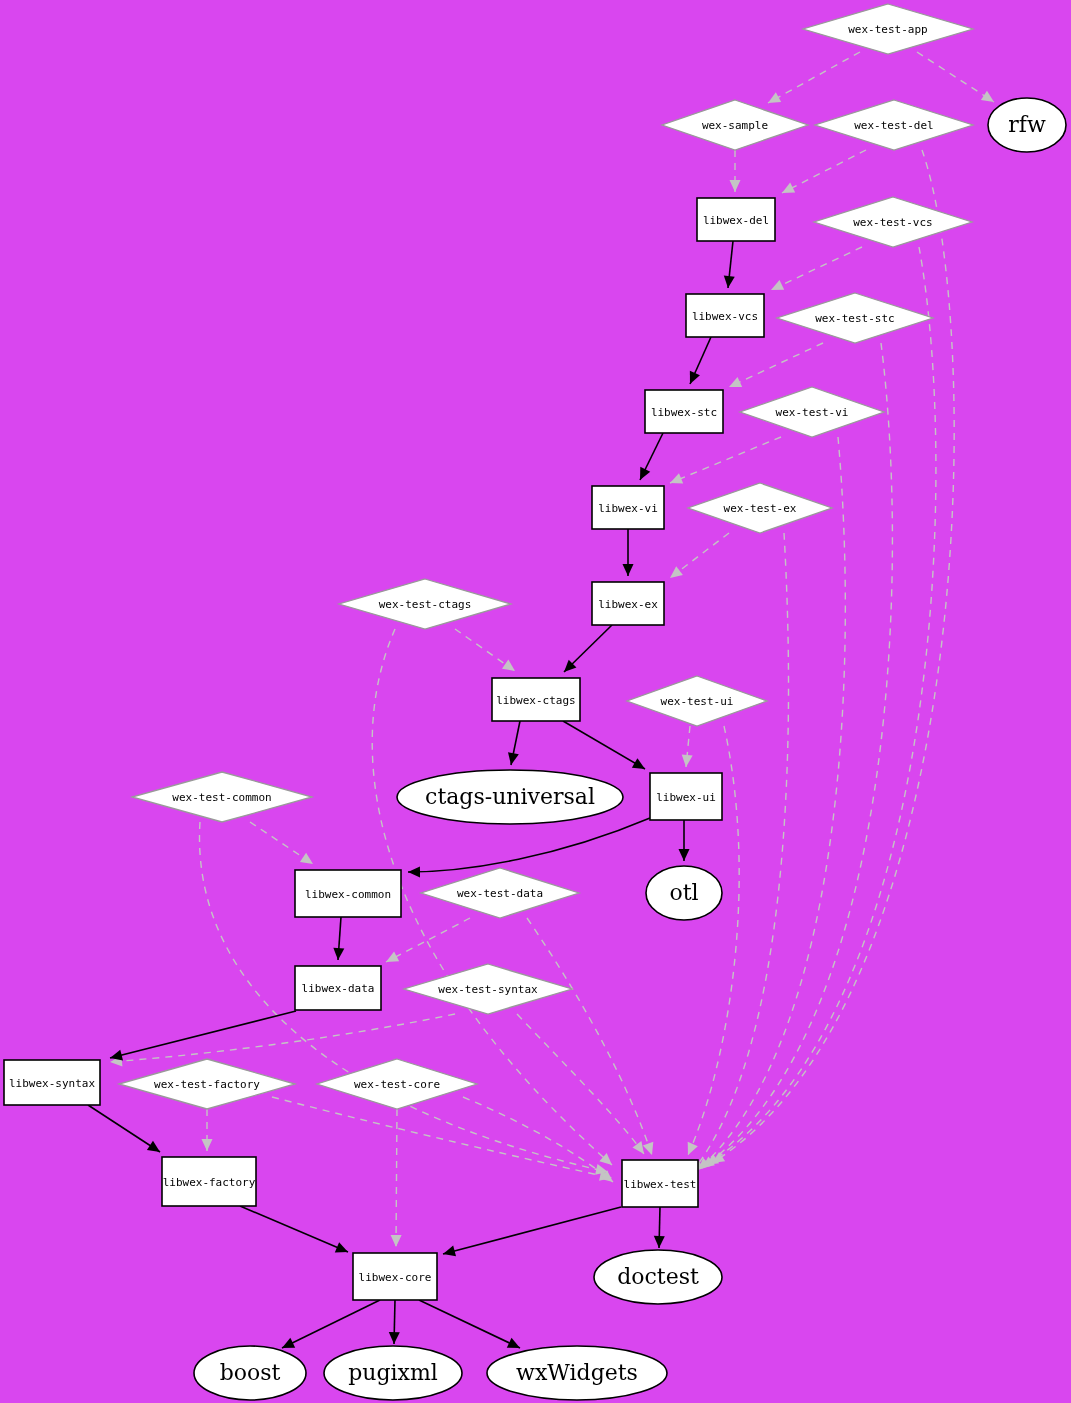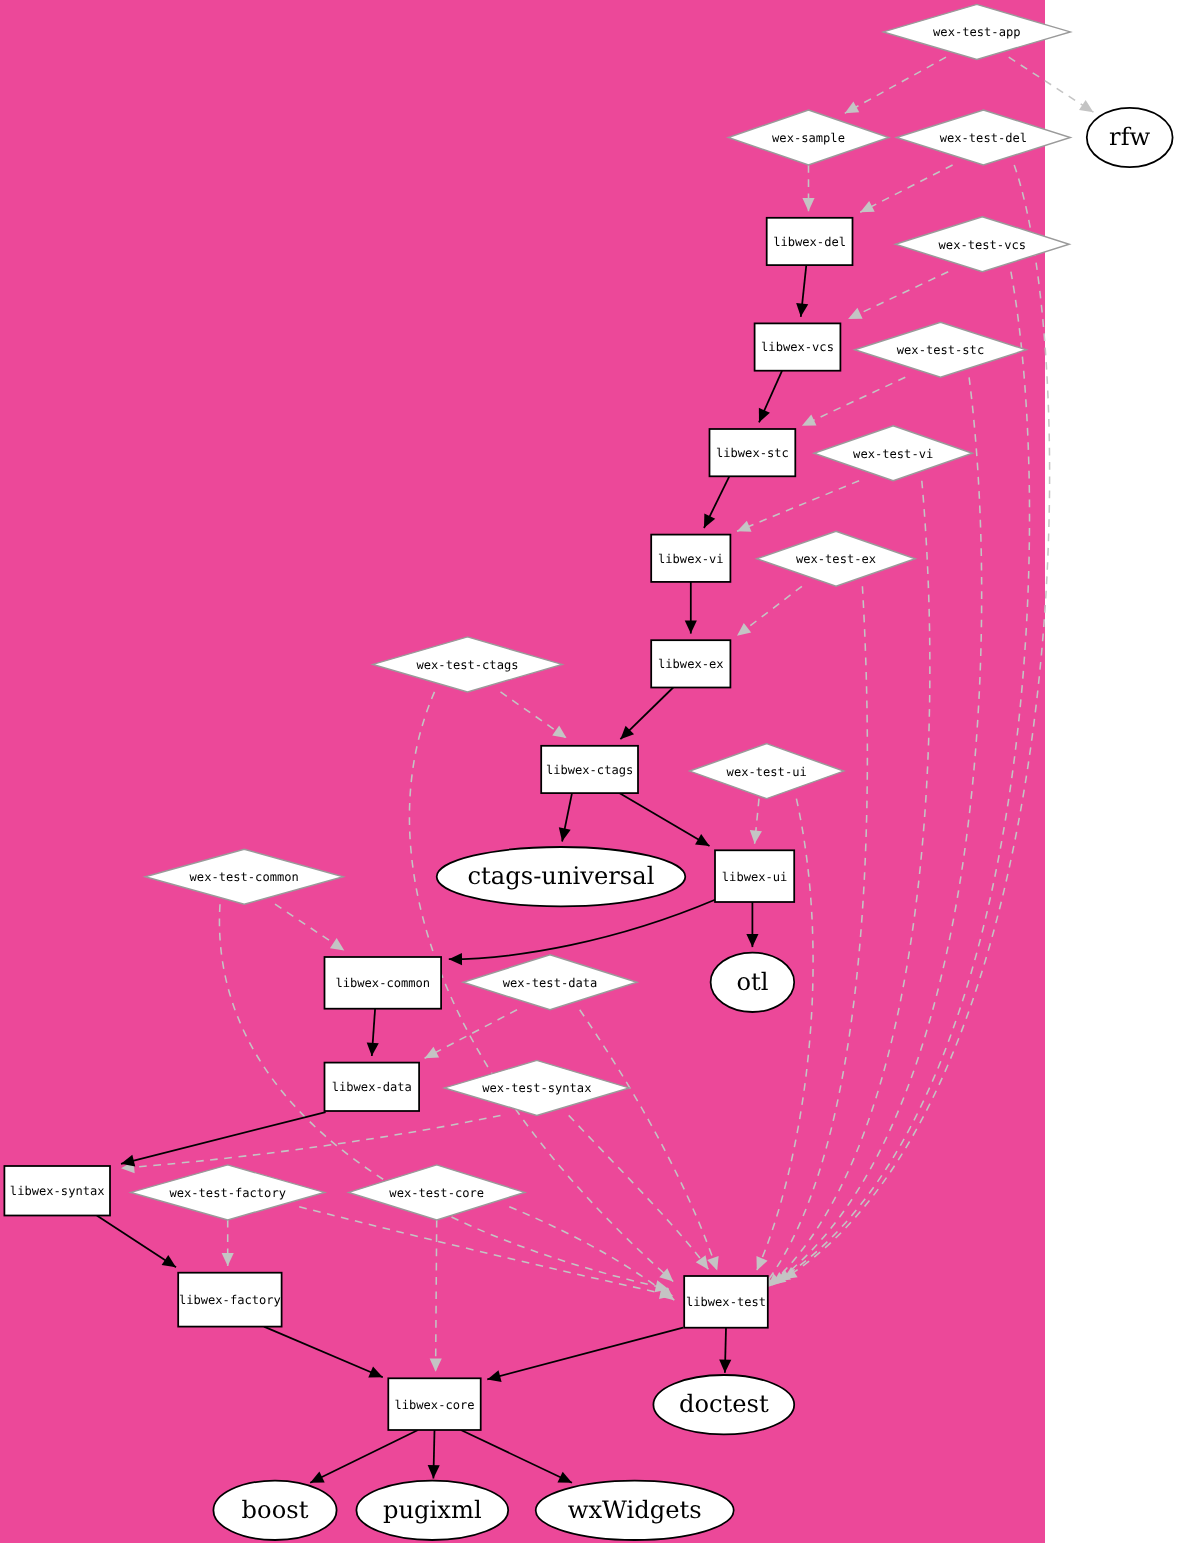--- a/index.html
+++ b/index.html
@@ -2,23 +2,23 @@
 <html><head>
 <meta charset="utf-8">
 <style>
   html, body {
     margin: 0;
     padding: 0;
     background: #ffffff;
   }
   #graph-root {
     position: relative;
-    width: 950px;
+    width: 1071px;
     height: 1403px;
-    background: #ec4899;
+    background: #d946ef;
     font-family: "DejaVu Sans Mono", monospace;
   }
   svg#graph-canvas {
     display: block;
     width: 1071px;
     height: 1403px;
   }
   .node-box {
     fill: #ffffff;
     stroke: #000000;

